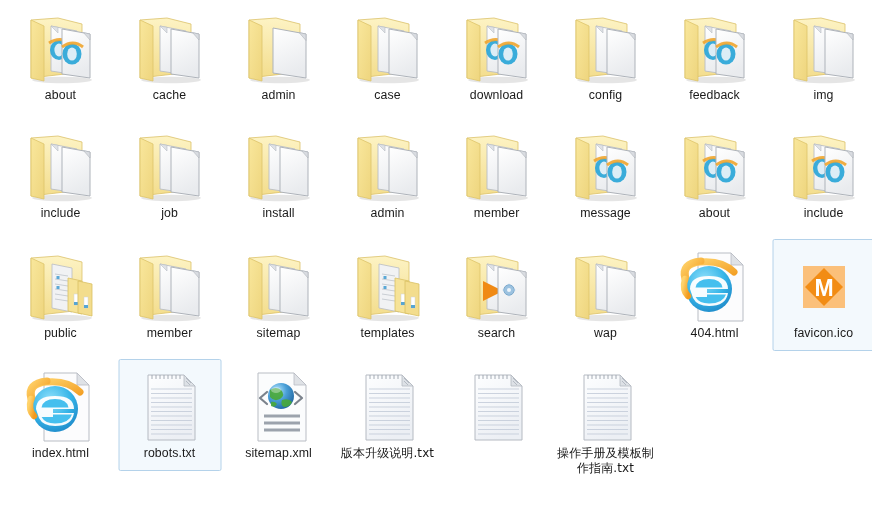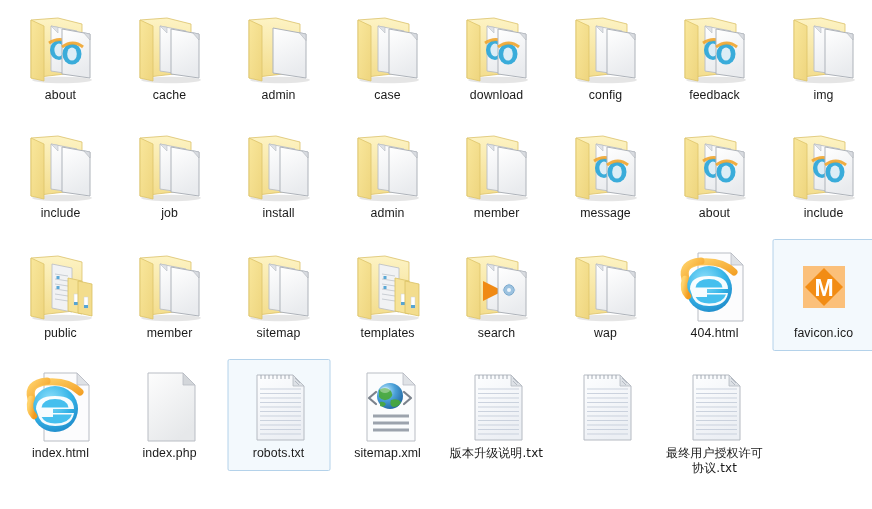--- a/index.html
+++ b/index.html
@@ -761,35 +761,20 @@
       <path d="M31 46.5 L50 46.5 Q47 55.5 33 55.5 Q23 55.5 19.6 49 L31 49 Z" fill="#45bfee"></path>
     </g>
 
     <path d="M9 31 Q4 15 25 13" stroke="url(#ieOr)" stroke-width="7" fill="none" stroke-linecap="round"></path>
     <path d="M12 48 Q6 42 9 31" stroke="url(#ieOr)" stroke-width="6.5" fill="none" stroke-linecap="round"></path>
   </svg>
       </div>
       <div class="label">index.html</div>
     </div>
     <div class="cell">
-      <div class="icon">
-        <svg id="def-file-blank" viewBox="0 0 78 78" width="78" height="78">
-    <defs>
-      <linearGradient id="blankG" x1="0" y1="0" x2="0.6" y2="1">
-        <stop offset="0" stop-color="#fdfdfd"></stop>
-              <stop offset="1" stop-color="#e6e8ea"></stop>
-      </linearGradient>
-    </defs>
-    <path d="M17 5 L52 5 L64 17 L64 73 L17 73 Z" fill="url(#blankG)" stroke="#b9bdc4" stroke-width="1"></path>
-    <path d="M52 5 L64 17 L52 17 Z" fill="#d3d6da" stroke="#b9bdc4" stroke-width="0.8"></path>
-  </svg>
-      </div>
-      <div class="label">index.php</div>
-    </div>
-    <div class="cell">
       <div class="selbox"></div>
       <div class="icon">
         <svg id="def-file-text" viewBox="0 0 78 78" width="78" height="78">
     <defs>
       <linearGradient id="txtG" x1="0" y1="0" x2="0.5" y2="1">
         <stop offset="0" stop-color="#fdfeff"></stop>
               <stop offset="1" stop-color="#eceff4"></stop>
       </linearGradient>
     </defs>
     <path d="M17 7 L53 7 L64 18 L64 72 L17 72 Z" fill="url(#txtG)" stroke="#b5bac2" stroke-width="1"></path>
@@ -976,15 +961,15 @@
       <path d="M45 7 L45 11"></path>
             <path d="M49 7 L49 11"></path>
     </g>
     <path d="M53 7 L64 18 L53 18 Z" fill="#dde1e6" stroke="#b5bac2" stroke-width="0.8"></path>
     <g stroke="#a9b0ba" stroke-width="0.8">
       <path d="M55 10 L60 15"></path>
             <path d="M55 13 L59 17"></path>
     </g>
   </svg>
       </div>
-      <div class="label">最终用户授权许可协议.txt</div>
+      <div class="label">操作手册及模板制作指南.txt</div>
     </div>
   </div>
 
 </body></html>

